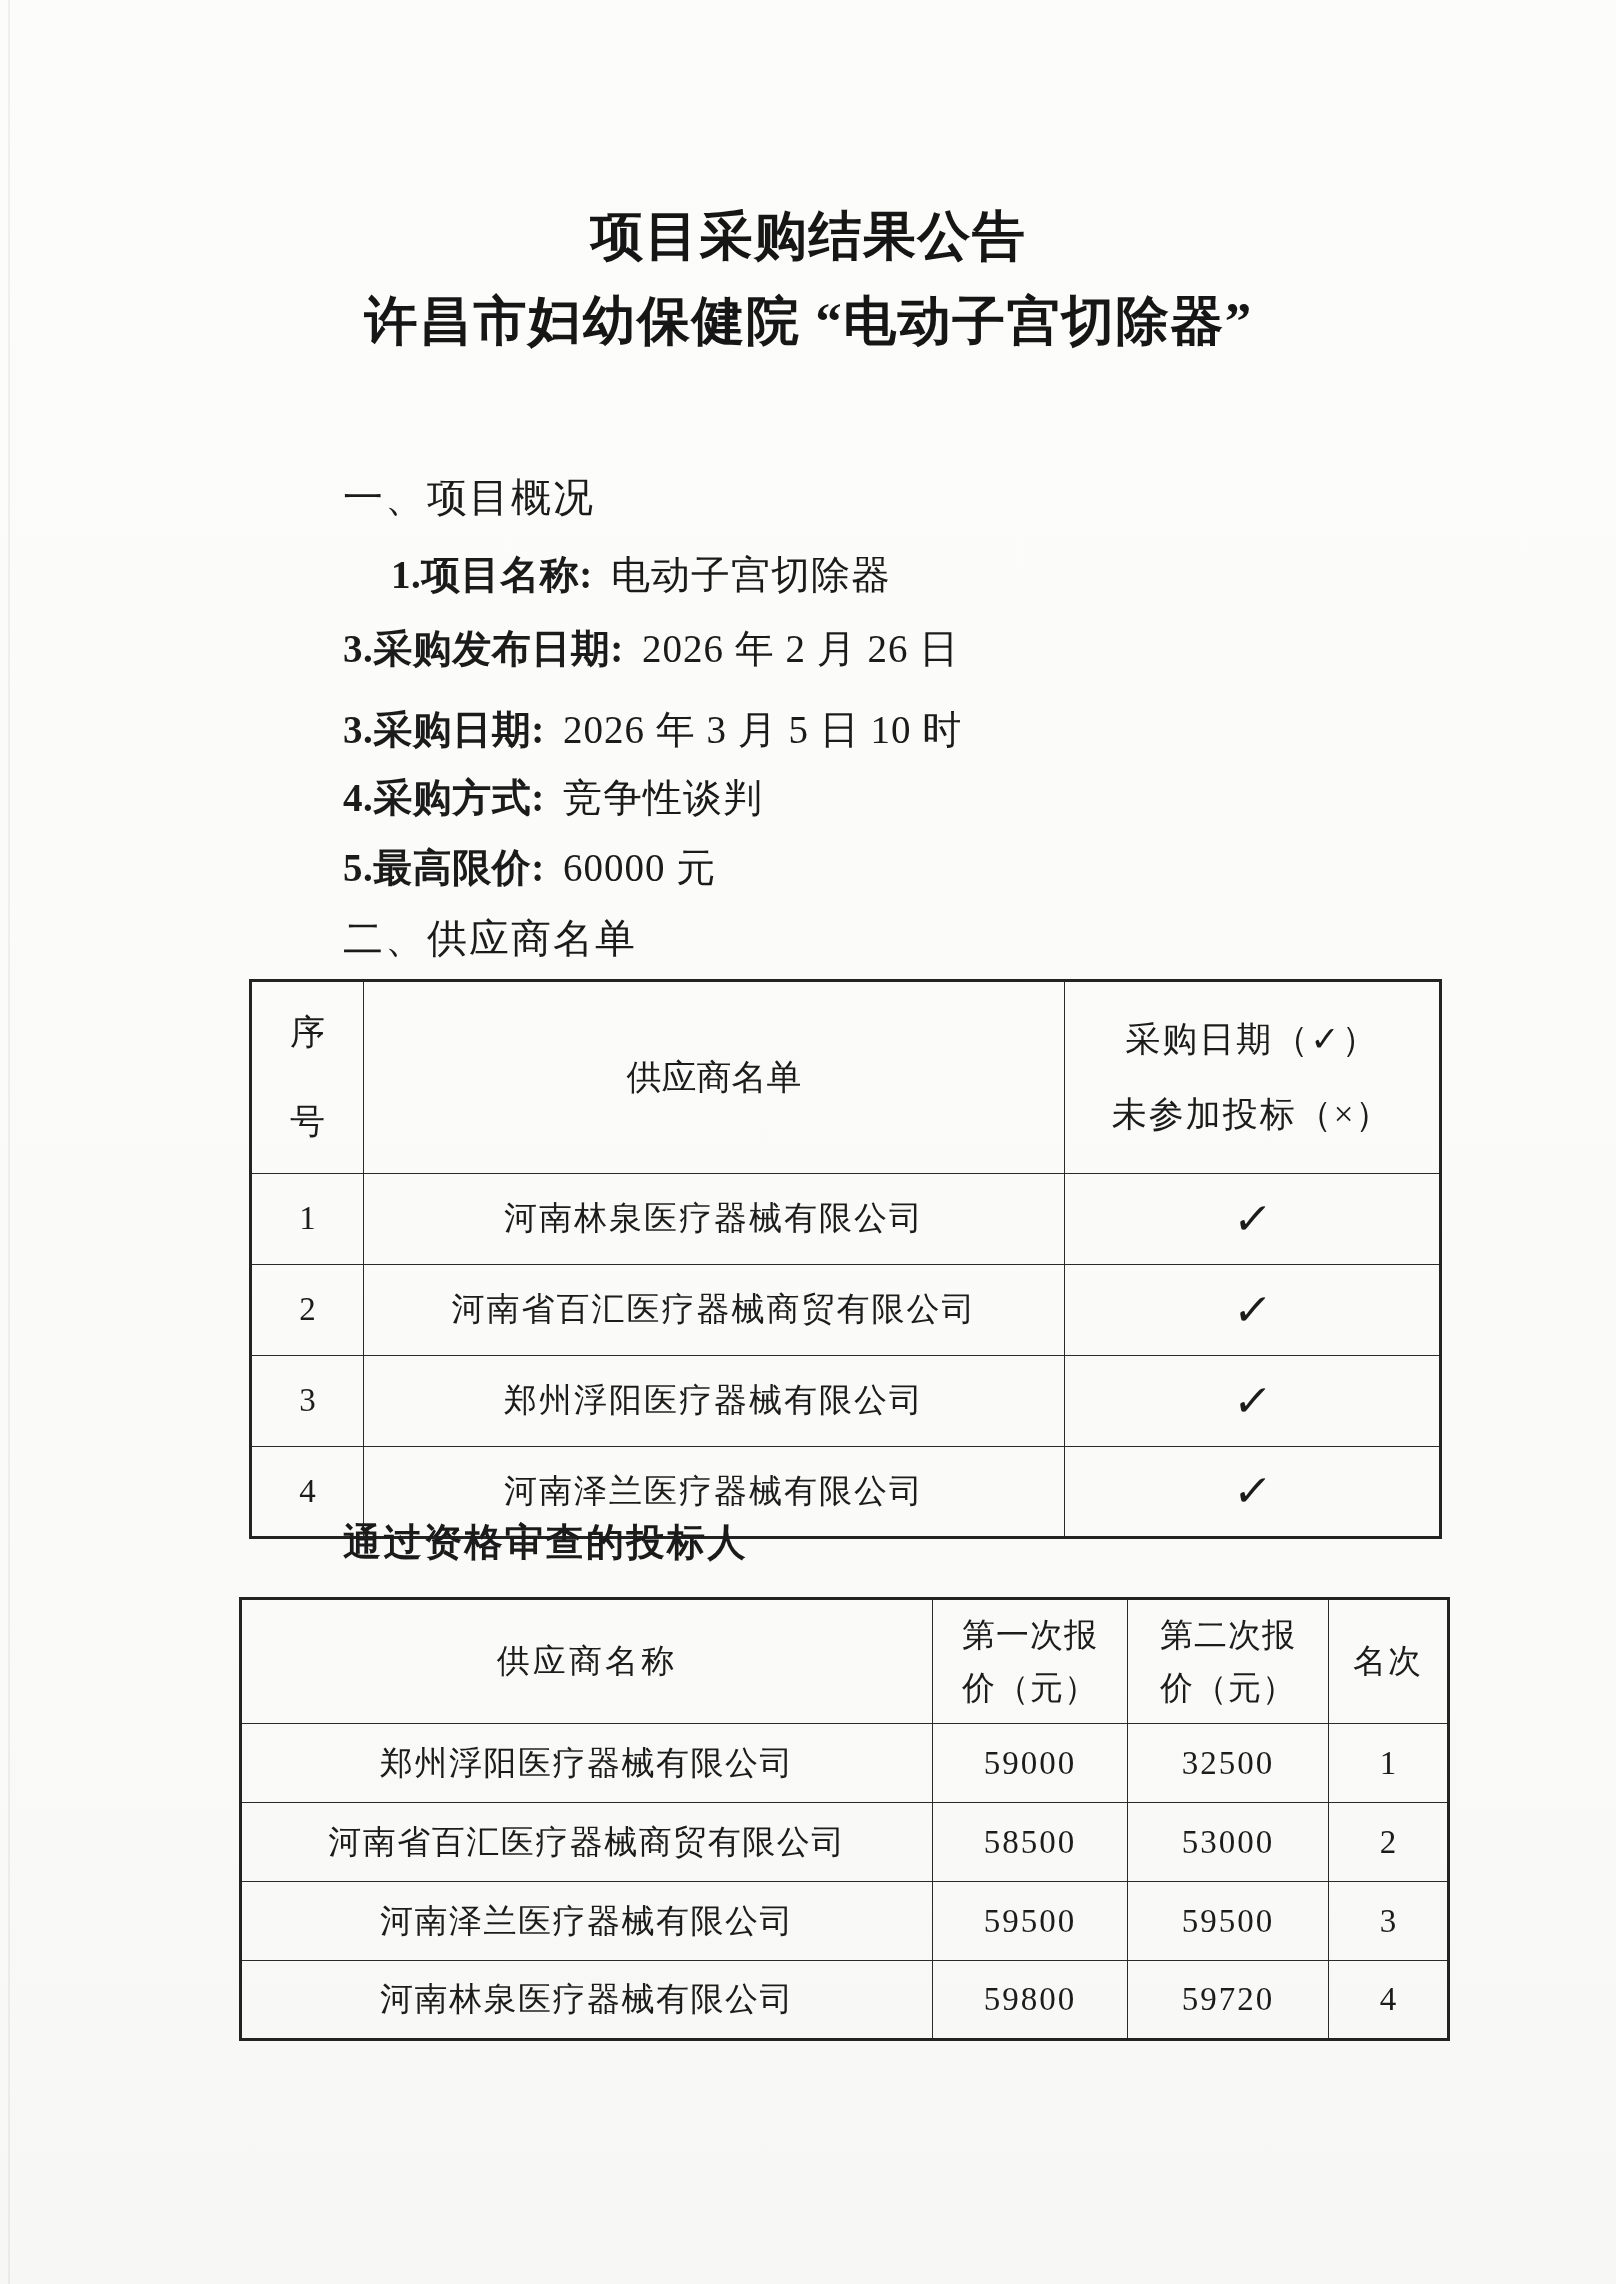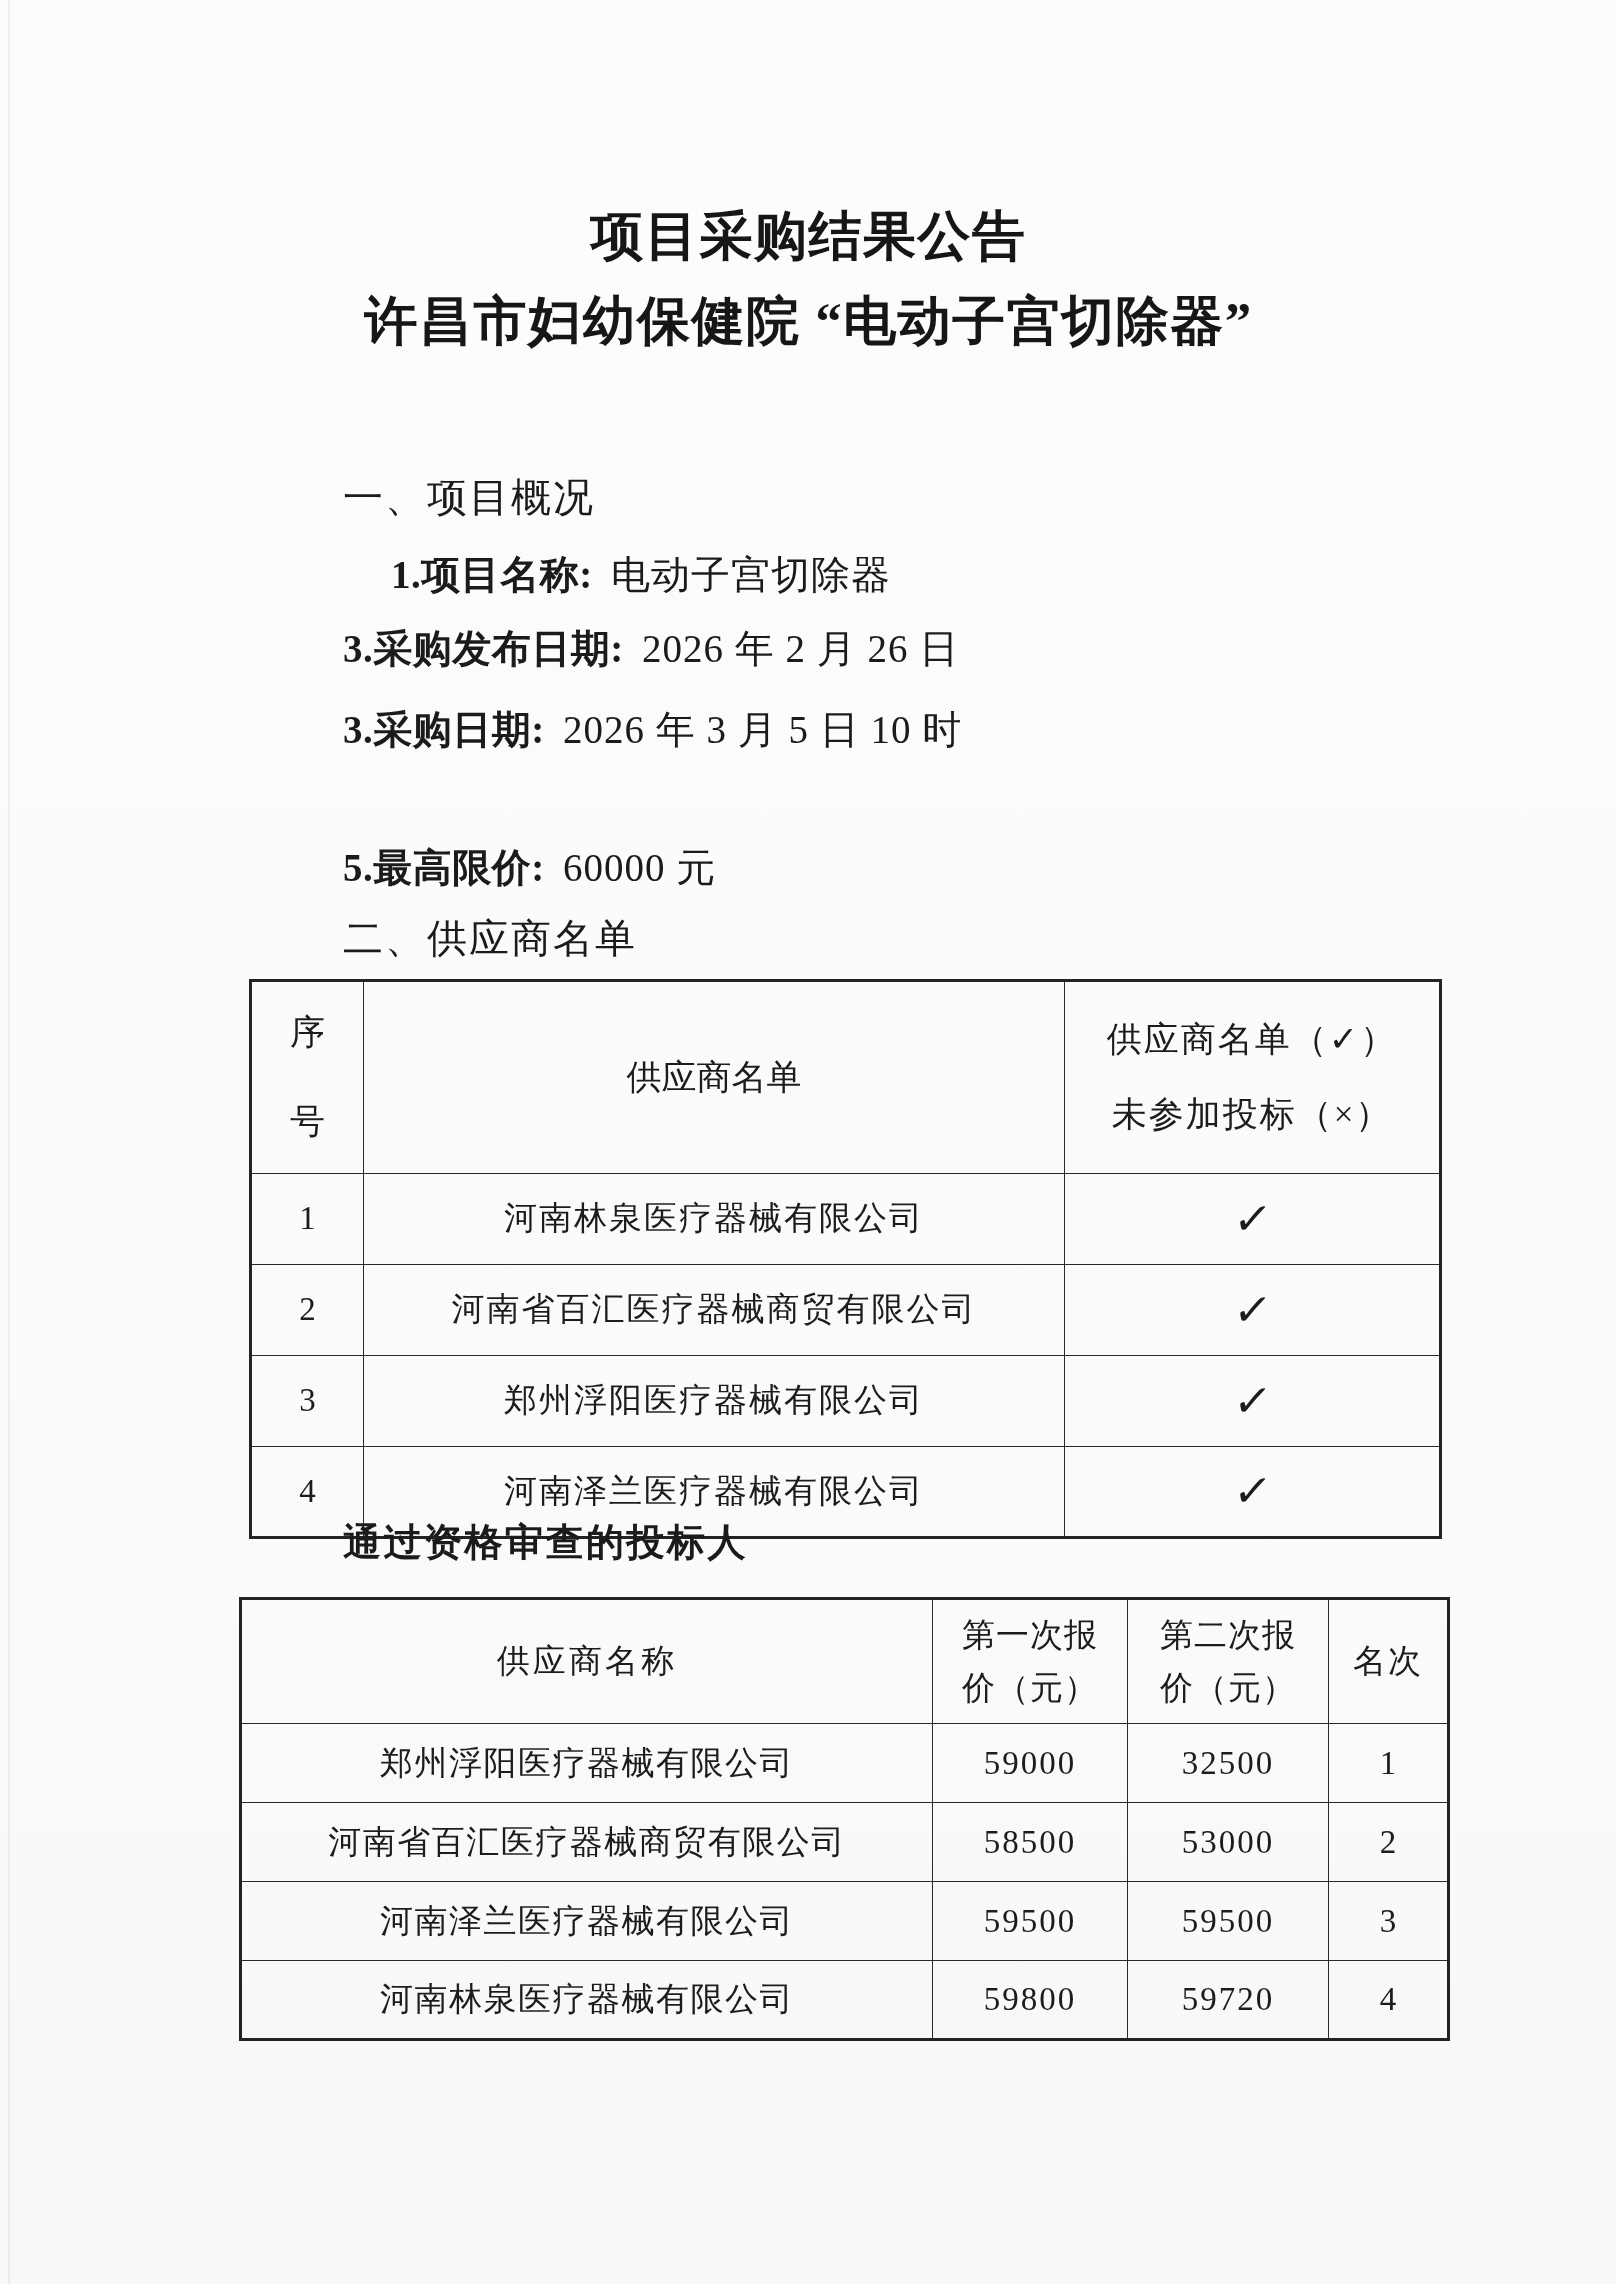--- a/index.html
+++ b/index.html
@@ -130,40 +130,43 @@
 
   <div class="pline" style="top: 548px; margin-left: 48px;">
     <span class="label">1.项目名称:</span><span class="value">电动子宫切除器</span>
   </div>
   <div class="pline" style="top: 622px;">
     <span class="label">3.采购发布日期:</span><span class="value">2026 年 2 月 26 日</span>
   </div>
   <div class="pline" style="top: 703px;">
     <span class="label">3.采购日期:</span><span class="value">2026 年 3 月 5 日 10 时</span>
   </div>
+  <div class="pline" style="top: 771px;">
+    <span class="label">4.采购方式:</span><span class="value">竞争性谈判</span>
+  </div>
   <div class="pline" style="top: 841px;">
     <span class="label">5.最高限价:</span><span class="value">60000 元</span>
   </div>
 
   <div class="pline section-heading" style="top: 911px;">二、供应商名单</div>
 
   <table class="doc-table" id="table1">
     <colgroup>
       <col class="col-no">
         <col class="col-name">
         <col class="col-mark">
     </colgroup>
     <tbody>
       <tr class="hdr">
         <th class="hdr">
           <div class="seq-stack">序号</div>
         </th>
         <th class="hdr">供应商名单</th>
         <th class="hdr">
-          <div class="mark-hdr-line first">供应商名单（✓）</div>
+          <div class="mark-hdr-line first">采购日期（✓）</div>
           <div class="mark-hdr-line">未参加投标（×）</div>
         </th>
       </tr>
       <tr class="row">
         <td class="cell-no">1</td>
         <td class="cell-name">河南林泉医疗器械有限公司</td>
         <td class="cell-mark"><span class="tickmark">✓</span></td>
       </tr>
       <tr class="row">
         <td class="cell-no">2</td>

